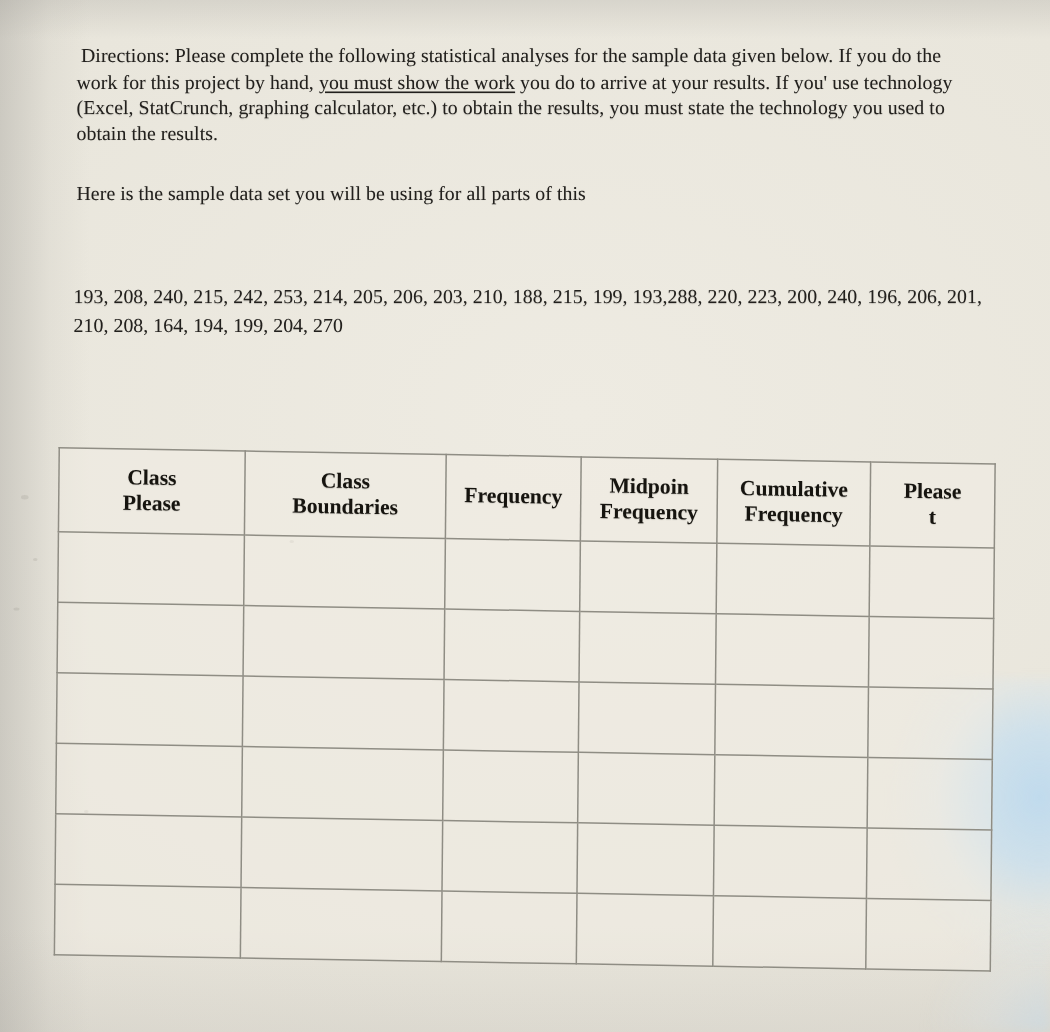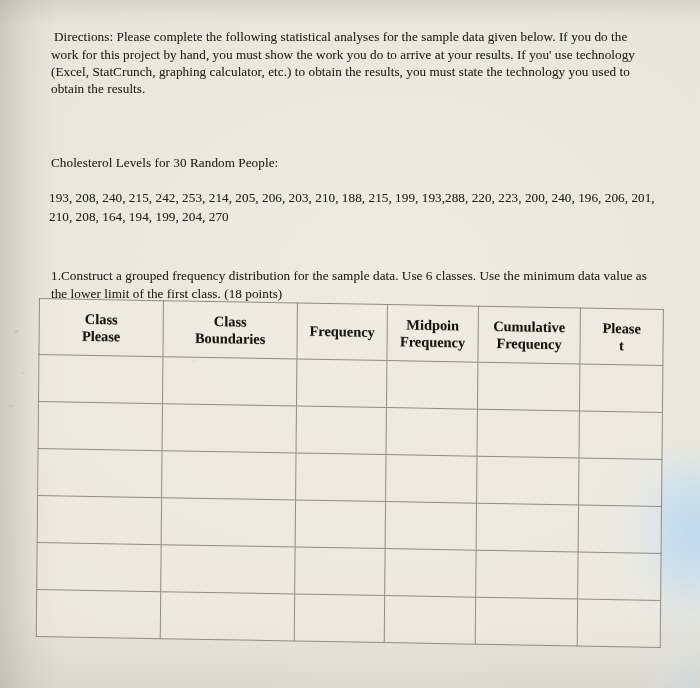--- a/index.html
+++ b/index.html
@@ -88,21 +88,21 @@
     color: #22201d;
     text-shadow: 0 0.4px 0.6px rgba(120,118,112,0.35);
   }
 
   #directions {
     left: 51px;
     top: 15px;
     width: 600px;
     text-indent: 3px;
   }
-  #directions .u { text-underline-offset: 1.5px; }
+  #directions .u { text-decoration: underline; text-underline-offset: 1.5px; }
 
   #here-line {
     left: 51px;
     top: 107px;
     width: 600px;
   }
   #chol-line {
     left: 51px;
     top: 141px;
     width: 600px;
@@ -187,26 +187,25 @@
 <div class="speck" style="left:14px;top:330px;width:5px;height:3px;"></div>
 <div class="speck" style="left:22px;top:372px;width:3px;height:2px;"></div>
 <div class="speck" style="left:9px;top:405px;width:4px;height:2px;"></div>
 <div class="speck" style="left:56px;top:540px;width:3px;height:2px;"></div>
 <div class="speck" style="left:193px;top:360px;width:3px;height:2px;"></div>
 
 <div id="content">
 
   <p class="para" id="directions"><span>Directions: Please complete the following statistical analyses for the sample data given below. If you do the work for this project by hand, </span><span class="u">you must show the work</span><span> you do to arrive at your results. If you' use technology (Excel, StatCrunch, graphing calculator, etc.) to obtain the results, you must state the technology you used to obtain the results.</span></p>
 
-
-  <p class="para" id="chol-line">Cholesterol Levels for 30 Random People:</p>
+  <p class="para" id="here-line">Here is the sample data set you will be using for all parts of this</p>
+
 
   <p class="para" id="data-line">193, 208, 240, 215, 242, 253, 214, 205, 206, 203, 210, 188, 215, 199, 193,288, 220, 223, 200, 240, 196, 206, 201, 210, 208, 164, 194, 199, 204, 270</p>
 
-  <p class="para" id="q1"><span class="qnum">1.</span><span class="qbody">Construct a grouped frequency distribution for the sample data.  Use 6 classes. Use the minimum data value as the lower limit of the first class. (18 points)</span></p>
 
   <div id="table-wrap">
     <table class="freq">
       <colgroup>
         <col class="c1">
           <col class="c2">
           <col class="c3">
           <col class="c4">
           <col class="c5">
           <col class="c6">

